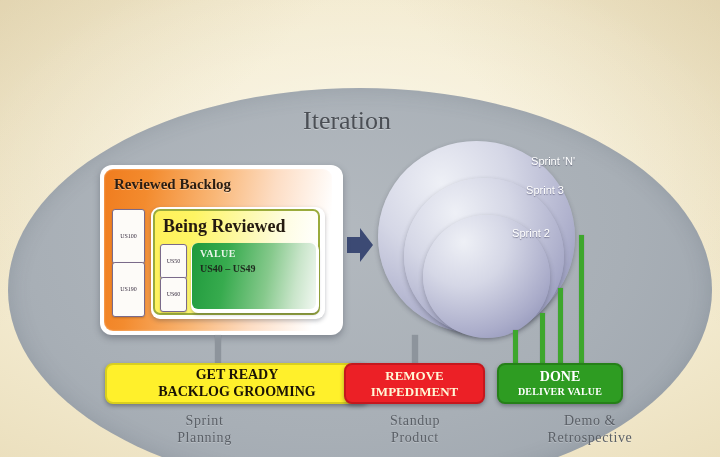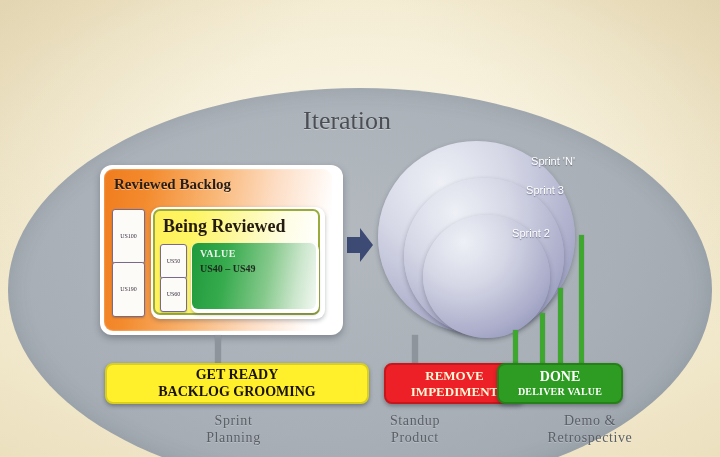--- a/index.html
+++ b/index.html
@@ -289,21 +289,20 @@
     font-weight: bold;
     font-size: 14px;
     color: #1a1205;
   }
 
   #box-impediment {
     left: 344px; top: 363px; width: 141px; height: 41px;
     background: #ec2026;
     border: 2px solid #c6171d;
     box-sizing: border-box;
-    margin-left: 40px;
   }
   #box-impediment .ceremony-line {
     font-family: "Liberation Serif", serif;
     font-weight: bold;
     font-size: 13px;
     color: #fff7d6;
   }
 
   #box-done {
     left: 497px; top: 363px; width: 126px; height: 41px;
@@ -330,21 +329,21 @@
   .caption {
     position: absolute;
     text-align: center;
     font-family: "Liberation Serif", serif;
     font-size: 14px;
     line-height: 17px;
     color: #5a5f66;
     text-shadow: 0 1px 0 rgba(255,255,255,0.25);
     letter-spacing: 0.6px;
   }
-  #caption-planning    { left: 166px; top: 412px; width: 135px; }
+  #caption-planning    { left: 137px; top: 412px; width: 135px; }
   #caption-standup     { left: 355px; top: 412px; width: 120px; }
   #caption-demo        { left: 516px; top: 412px; width: 148px; }
 
   .cap-line { display: block; white-space: nowrap; }
 </style>
 </head>
 <body>
 
 <div id="poster">
 

